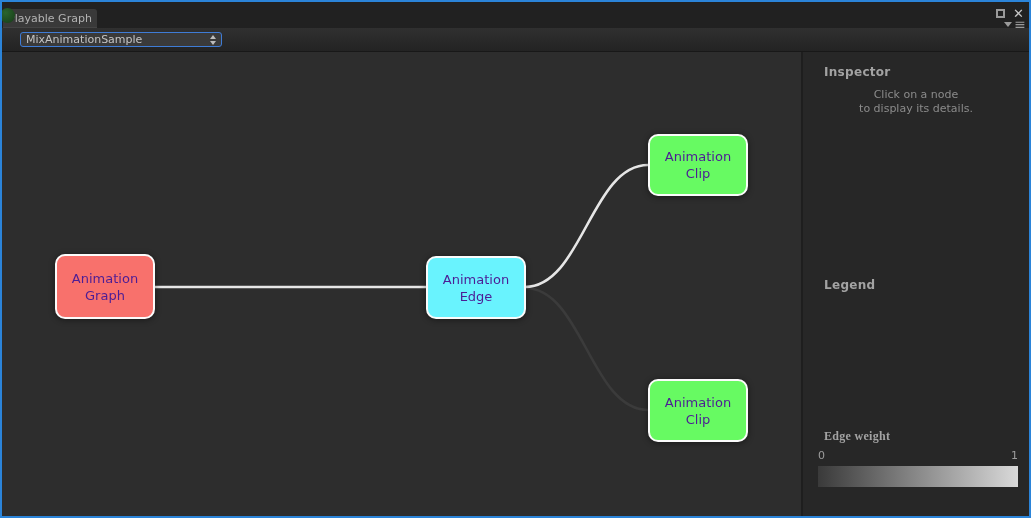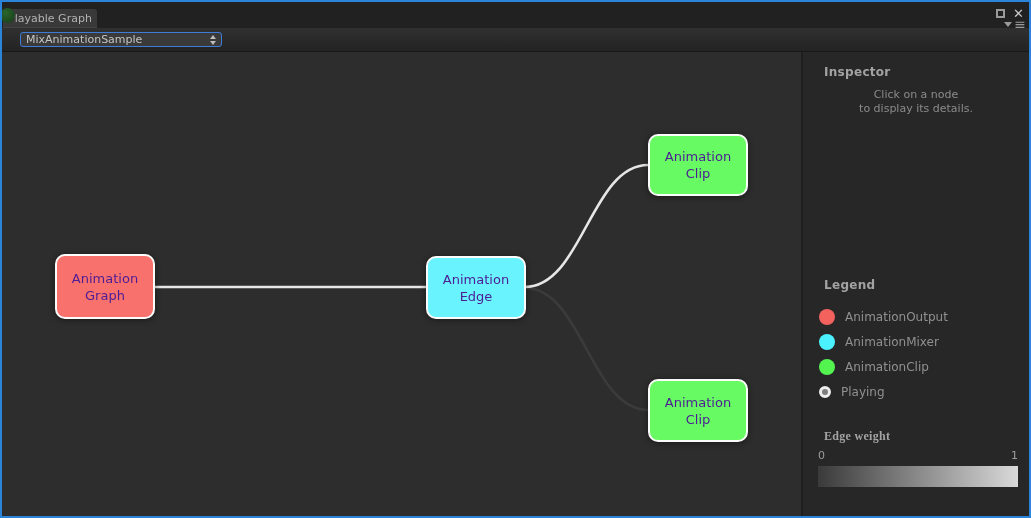--- a/index.html
+++ b/index.html
@@ -147,38 +147,20 @@
     </div>
 
     <aside class="inspector">
       <div class="panel-heading insp-title">Inspector</div>
       <div class="hint">
         <div>Click on a node</div>
         <div>to display its details.</div>
       </div>
 
       <div class="panel-heading legend-title">Legend</div>
-      <div class="legend-list">
-        <div class="legend-item">
-          <span class="dot" style="background-color: rgb(244, 98, 93);"></span>
-          <span class="legend-label">AnimationOutput</span>
-        </div>
-        <div class="legend-item">
-          <span class="dot" style="background-color: rgb(76, 241, 255);"></span>
-          <span class="legend-label">AnimationMixer</span>
-        </div>
-        <div class="legend-item">
-          <span class="dot" style="background-color: rgb(83, 244, 80);"></span>
-          <span class="legend-label">AnimationClip</span>
-        </div>
-        <div class="legend-item">
-          <span class="dot ring" style="background-color: rgb(125, 125, 125);"></span>
-          <span class="legend-label">Playing</span>
-        </div>
-      </div>
 
       <div class="panel-heading edgeweight-title">Edge weight</div>
       <div class="scale">
         <span>0</span>
         <span>1</span>
       </div>
       <div class="gradient-bar"></div>
     </aside>
   </div>
 

